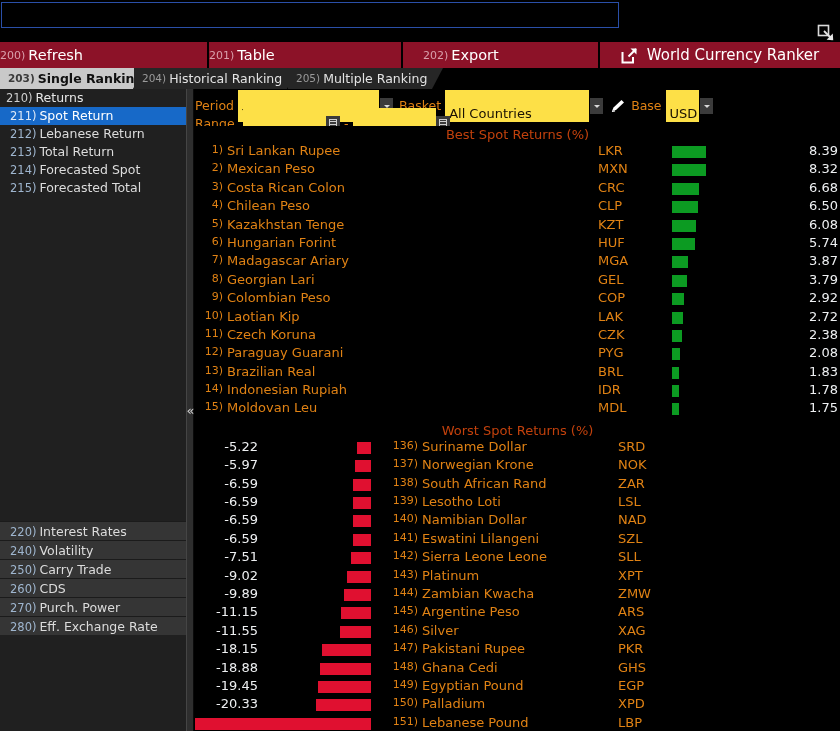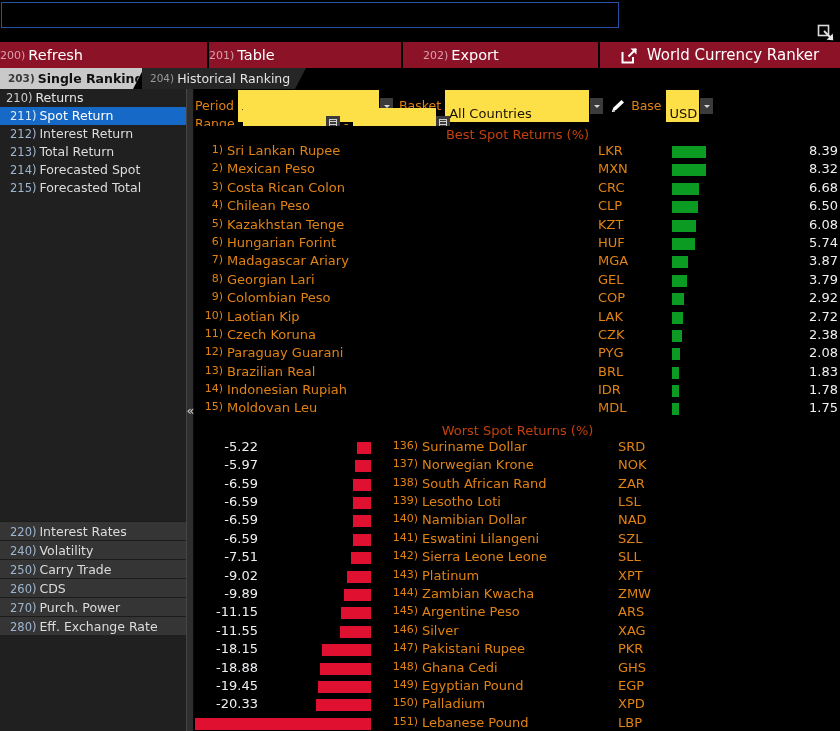--- a/index.html
+++ b/index.html
@@ -32,21 +32,21 @@
   
   #tabstrip{position:absolute;left:0;top:68px;width:840px;height:21px;background:#000;}
   .tab{
     position:absolute;top:0;height:21px;line-height:21px;font-size:12.5px;
     padding:0 10px 0 8px;box-sizing:border-box;white-space:nowrap;cursor:default;
     clip-path:polygon(0 0,100% 0,calc(100% - 11px) 100%,0 100%);
   }
   .tab .num{font-size:10.5px;vertical-align:1px;margin-right:3px;}
   .tab.active{background:#c9c9c9;color:#101010;font-weight:bold;}
   .tab.active .num{color:#3b3b3b;}
-  .tab.idle{background:#262626;color:#e3e3e3;margin-left:8px;}
+  .tab.idle{background:#262626;color:#e3e3e3;}
   .tab.idle .num{color:#9a9a9a;}
   
   #sidebar{position:absolute;left:0;top:89px;width:186px;height:642px;background:#202020;}
   #side-top{position:absolute;left:0;top:0;width:186px;}
   #side-bottom{position:absolute;left:0;bottom:96px;width:186px;}
   .side-row{height:18px;line-height:18px;font-size:12.5px;padding-left:10px;
     white-space:nowrap;color:#dcdcdc;cursor:default;box-sizing:border-box;}
   .side-row .num{color:#9fb6cf;font-size:11.5px;margin-right:3px;}
   .side-row.header{color:#e6e6e6;padding-left:6px;}
   .side-row.header .num{color:#cfcfcf;}
@@ -137,27 +137,30 @@
   </div>
 </div>
 
 <div id="tabstrip">
   <div class="tab active" style="left:0px;width:144px;">
     <span class="num">203)</span><span>Single Ranking</span>
   </div>
   <div class="tab idle" style="left:134px;width:164px;">
     <span class="num">204)</span><span>Historical Ranking</span>
   </div>
+  <div class="tab idle" style="left:288px;width:155px;">
+    <span class="num">205)</span><span>Multiple Ranking</span>
+  </div>
 </div>
 
 <div id="sidebar">
   <div id="side-top">
       <div class="side-row header"><span class="num">210)</span><span>Returns</span></div>
       <div class="side-row sel"><span class="num">211)</span><span>Spot Return</span></div>
-      <div class="side-row"><span class="num">212)</span><span>Interest Return</span></div>
+      <div class="side-row"><span class="num">212)</span><span>Lebanese Return</span></div>
       <div class="side-row"><span class="num">213)</span><span>Total Return</span></div>
       <div class="side-row"><span class="num">214)</span><span>Forecasted Spot</span></div>
       <div class="side-row"><span class="num">215)</span><span>Forecasted Total</span></div>
     </div>
   <div id="side-bottom">
       <div class="side-row grp"><span class="num">220)</span><span>Interest Rates</span></div>
       <div class="side-row grp"><span class="num">240)</span><span>Volatility</span></div>
       <div class="side-row grp"><span class="num">250)</span><span>Carry Trade</span></div>
       <div class="side-row grp"><span class="num">260)</span><span>CDS</span></div>
       <div class="side-row grp"><span class="num">270)</span><span>Purch. Power</span></div>

